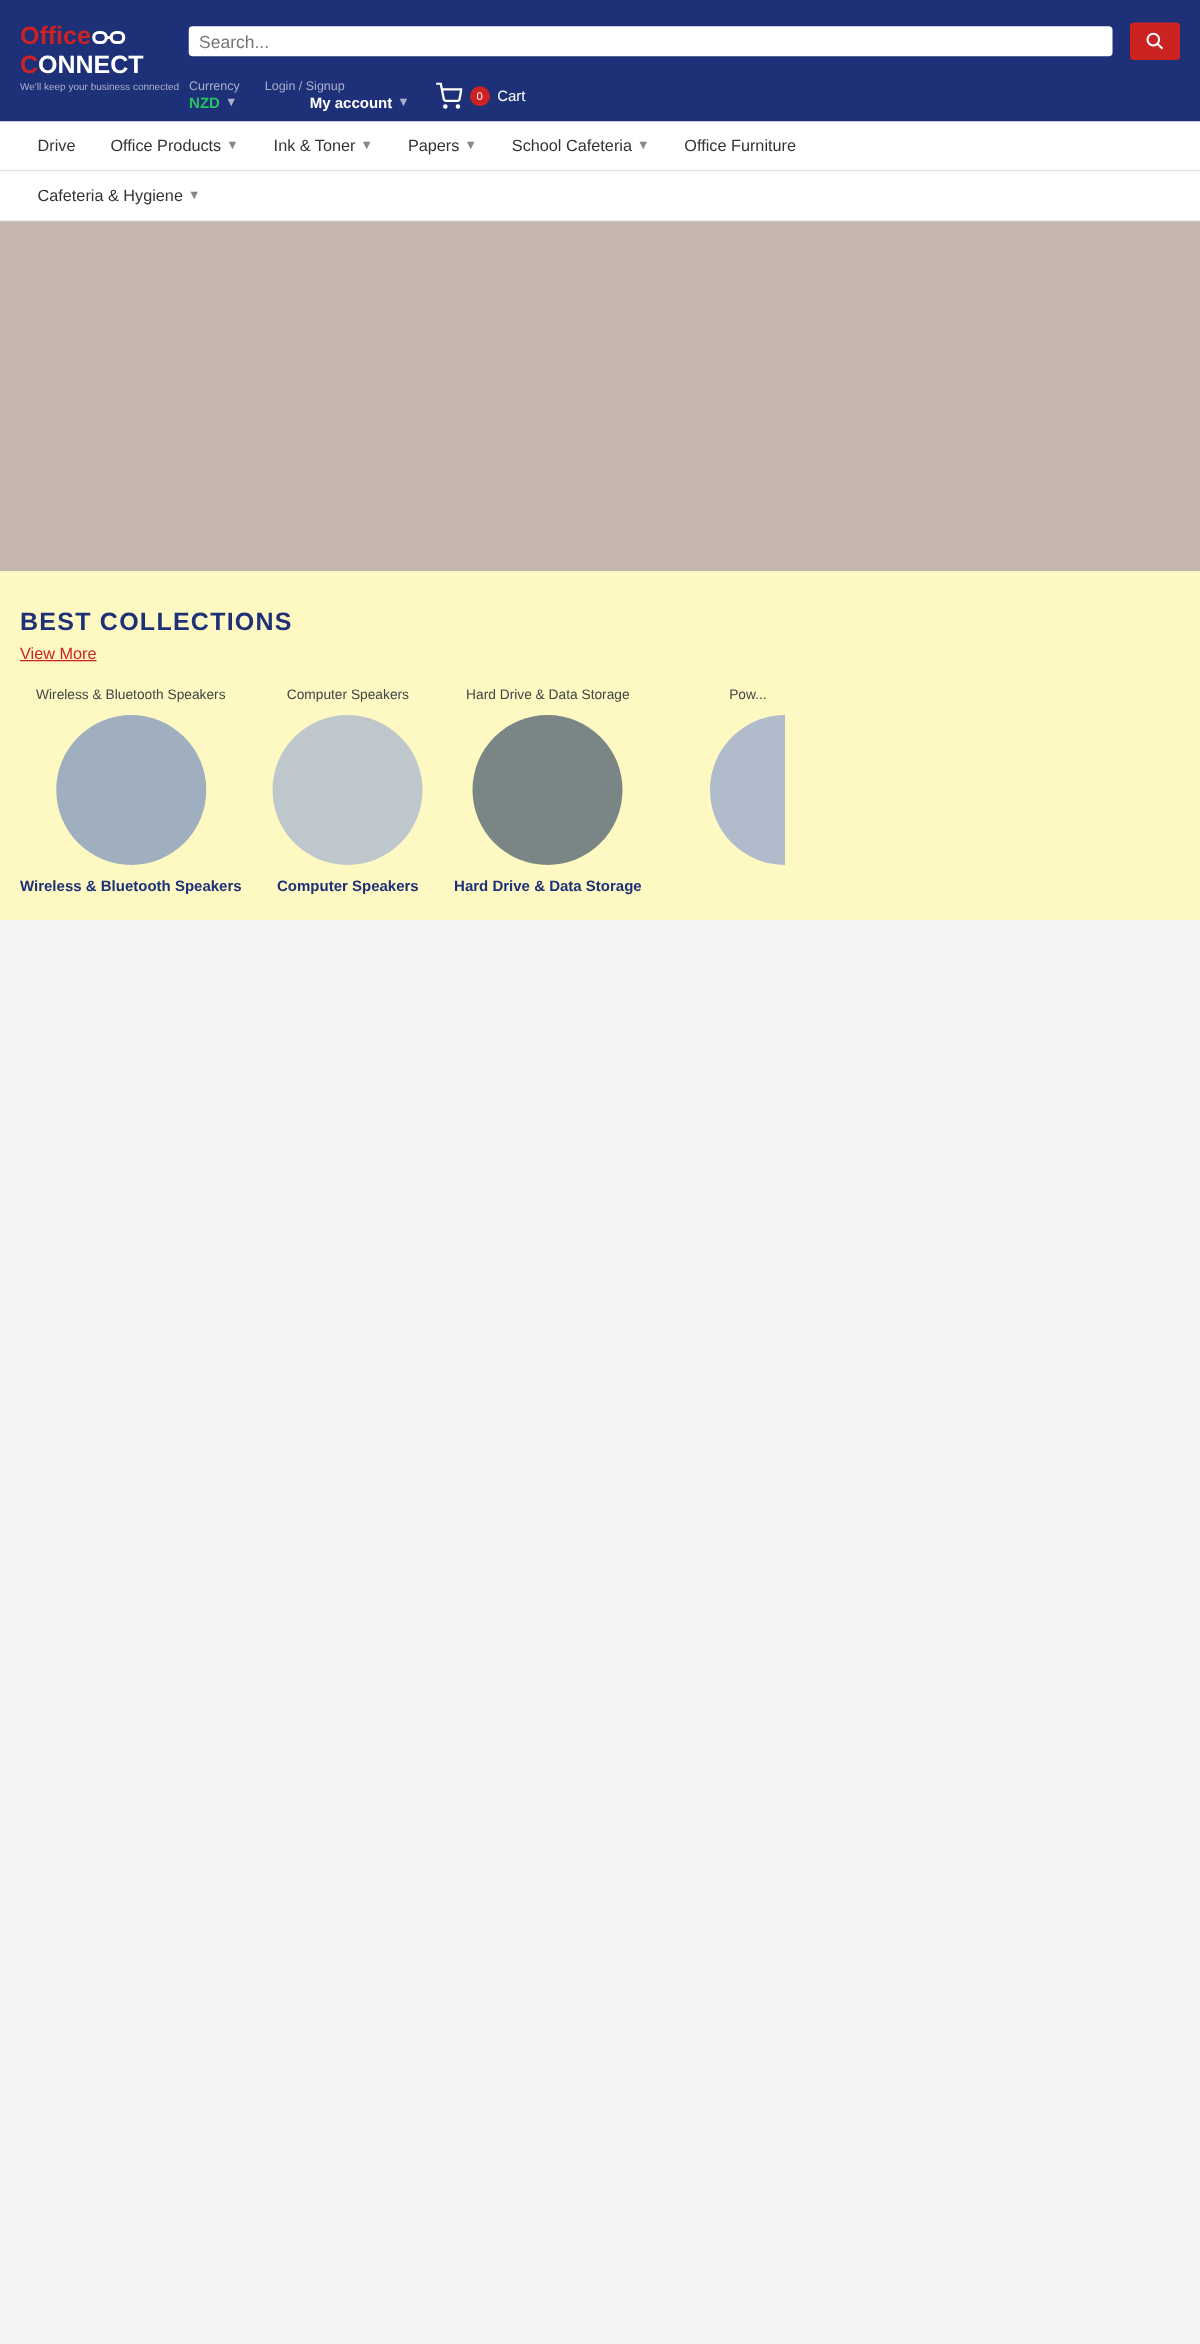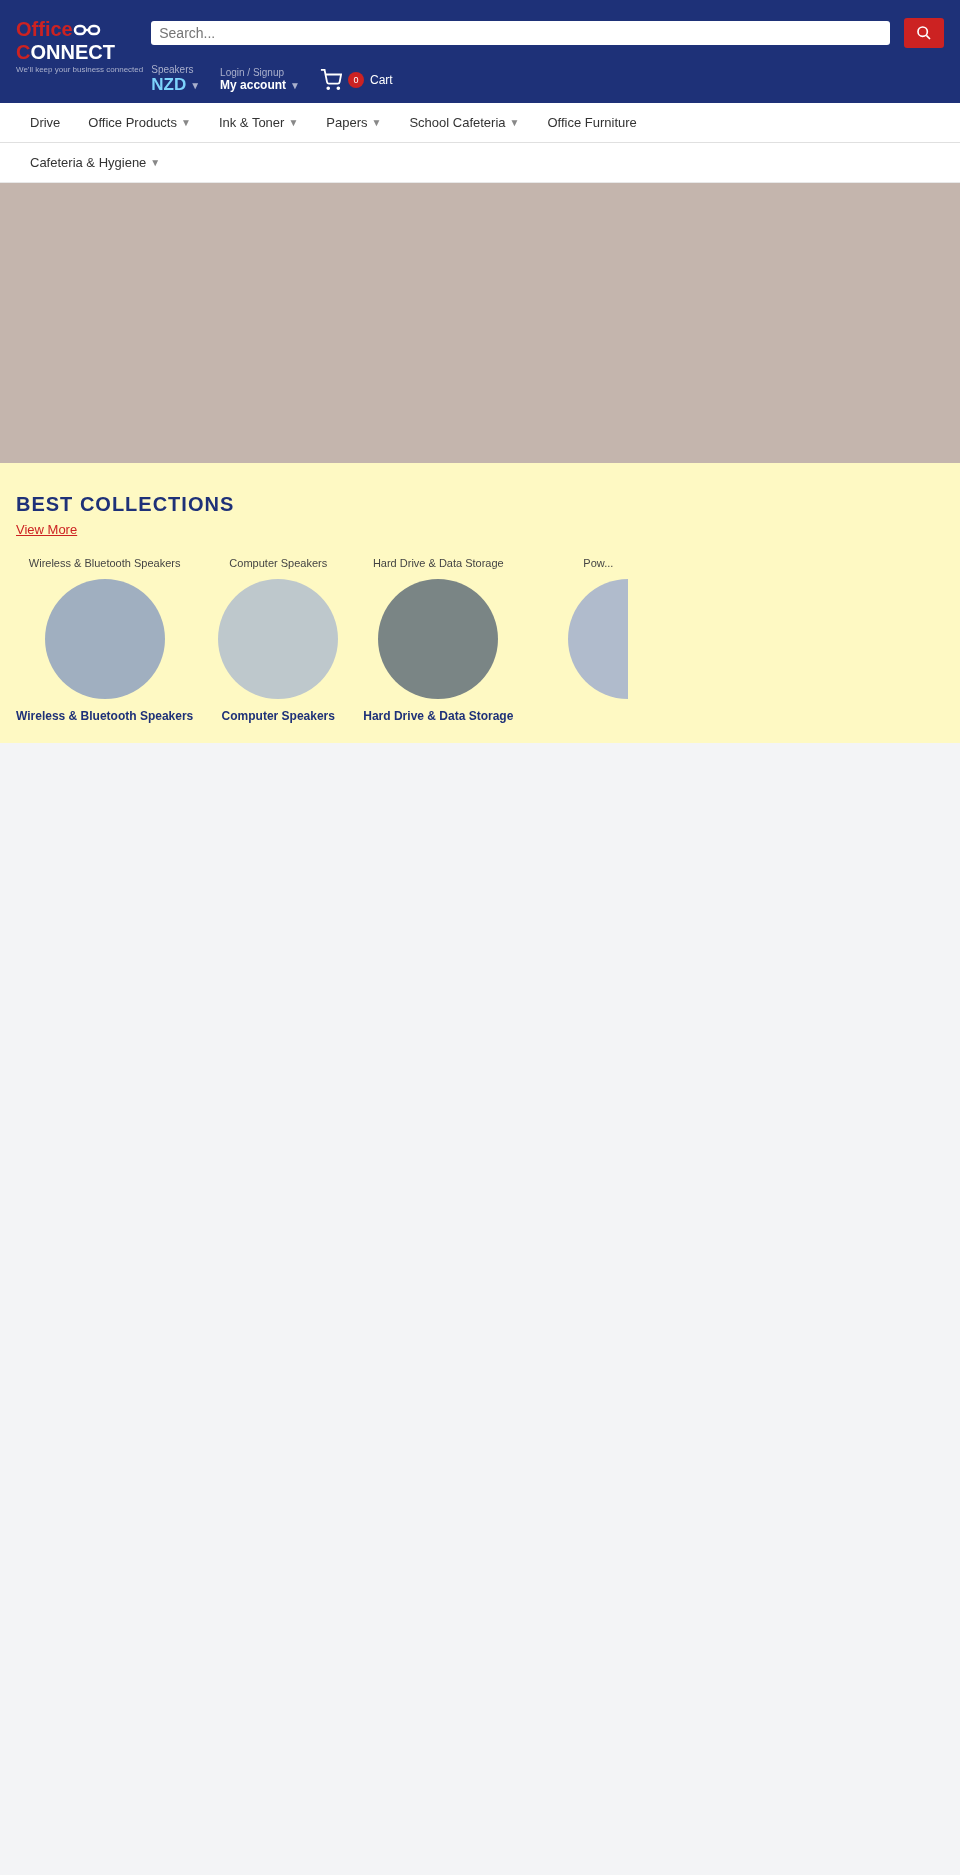--- a/index.html
+++ b/index.html
@@ -216,30 +216,30 @@
           <svg width="16" height="16" viewBox="0 0 24 24">
             <circle cx="10" cy="10" r="7" stroke="white" stroke-width="2.5" fill="none"></circle>
             <line x1="15.5" y1="15.5" x2="21" y2="21" stroke="white" stroke-width="2.5"></line>
           </svg>
         </button>
       </div>
 
       <div style="display:flex; gap: 20px; align-items:center;">
 
         <div style="display:flex; flex-direction:column; cursor:pointer;">
-          <span style="color:#aab0cc; font-size:10px;">Speakers</span>
+          <span style="color:#aab0cc; font-size:10px;">Currency</span>
           <span style="display:flex; align-items:center; gap:4px;">
-            <span style="color:#7dd3fc; font-size:17px; font-weight:bold;">NZD</span>
+            <span style="color:#22c55e; font-size:12px; font-weight:bold;">NZD</span>
             <span style="color:#aab0cc; font-size:10px;">▼</span>
           </span>
         </div>
 
         <div style="display:flex; flex-direction:column; cursor:pointer;">
           <span style="color:#aab0cc; font-size:10px;">Login / Signup</span>
-          <span style="display:flex; align-items:center; gap:4px;">
+          <span style="display:flex; align-items:center; gap:4px;margin-left:36px;">
             <span style="color:white; font-size:12px; font-weight:bold;">My account</span>
             <span style="color:#aab0cc; font-size:10px;">▼</span>
           </span>
         </div>
 
         <div style="display:flex; align-items:center; gap:6px; cursor:pointer;">
           <svg width="22" height="22" viewBox="0 0 24 24" fill="none" stroke="white" stroke-width="2">
             <circle cx="9" cy="21" r="1" fill="white"></circle>
             <circle cx="20" cy="21" r="1" fill="white"></circle>
             <path d="M1 1h4l2.68 13.39a2 2 0 0 0 2 1.61h9.72a2 2 0 0 0 2-1.61L23 6H6"></path>

